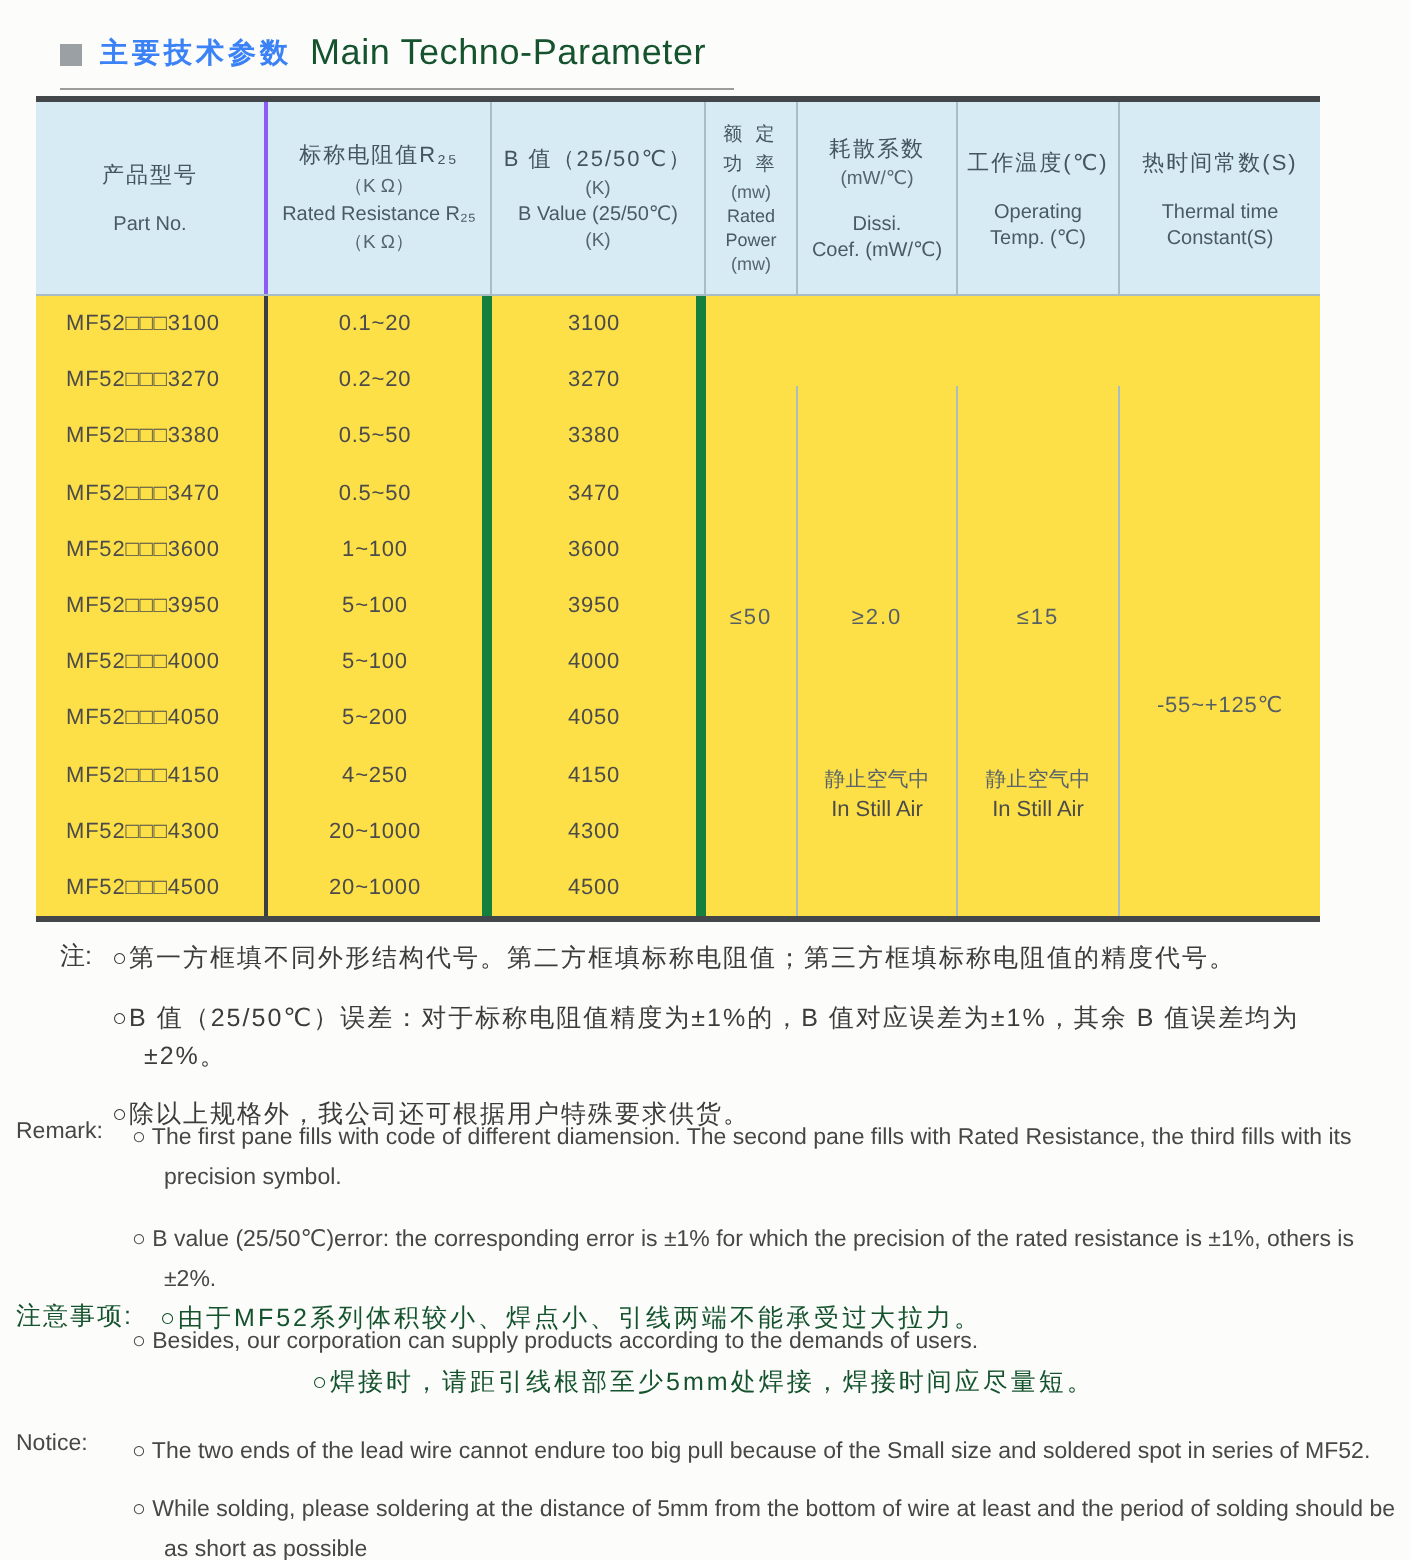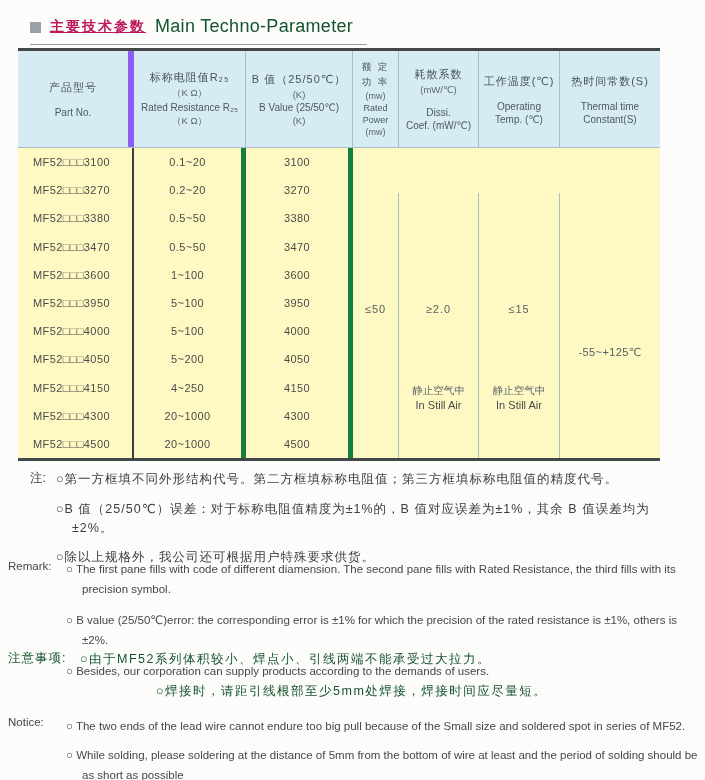--- a/index.html
+++ b/index.html
@@ -11,49 +11,49 @@
   .page { position:absolute; inset:0; }
 
   
   .title-row {
     position:absolute; top:16px; left:30px;
     display:flex; align-items:center; gap:9px;
     padding-bottom:7px; border-bottom:1px solid #9c9c9c;
     padding-right:14px;
   }
   .bullet { width:11px; height:11px; background:#9aa0a4; margin-top:2px; }
-  .t-zh { font-size:14px; font-weight:bold; color:#be185d; letter-spacing:2px;text-decoration:underline; }
+  .t-zh { font-size:14px; font-weight:bold; color:#3b82f6; letter-spacing:2px; }
   .t-en { font-size:18px; font-weight:normal; color:#14532d; letter-spacing:.3px; }
 
   
   .table {
     position:absolute; top:48px; left:18px; width:642px;
     border-top:3px solid #43474a; border-bottom:3px solid #43474a;
   }
   .thead {
     display:grid; grid-template-columns:116px 112px 107px 46px 80px 81px 100px;
     height:97px; background:#d7ebf4; border-bottom:1px solid #a9bdc6;
   }
   .hc {
     display:flex; flex-direction:column; align-items:center; justify-content:center;
     border-right:1px solid #a9bdc6; text-align:center; color:#4a5a62;
     padding:2px 1px; gap:2px;
   }
-  .hc.dark-r { border-right:6px solid #8b5cf6; }
+  .hc.dark-r { border-right:2px solid #8b5cf6; }
   .hc:last-child { border-right:none; }
   .hz  { font-size:11px; color:#44555d; letter-spacing:1px; }
   .hu  { font-size:9.5px; color:#56666d; }
   .he  { font-size:10px; color:#4a5a62; }
   .gap8 { height:8px; }
   .hc.narrow .hz { font-size:9.5px; letter-spacing:2px; }
   .hc.narrow .he, .hc.narrow .hu { font-size:9px; }
 
   .tbody {
     display:grid; grid-template-columns:116px 112px 107px 46px 80px 81px 100px;
-    height:310px; background:#fef9c3; font-size:11px; color:#4b4b4b;
+    height:310px; background:#fde047; font-size:11px; color:#4b4b4b;
   }
   .bc { display:flex; flex-direction:column; border-right:5px solid #15803d; }
   .bc.dark-r { border-right:2px solid #3c3f42; }
   .br { flex:1; display:flex; align-items:center; letter-spacing:.4px; }
   .bc.left  .br { justify-content:flex-start; padding-left:15px; }
   .bc.center .br { justify-content:center; }
   .mc { position:relative; border-right:1px solid #a9bdc6; font-size:11px; color:#565f64;margin-top:45px; }
   .mc:last-child { border-right:none; }
   .mval { position:absolute; top:110px; left:0; width:100%; text-align:center; letter-spacing:1px; }
   .still { position:absolute; top:190px; left:0; width:100%; text-align:center; line-height:1.45; }

